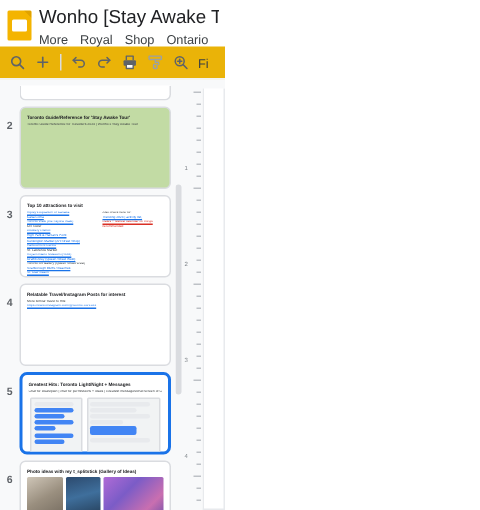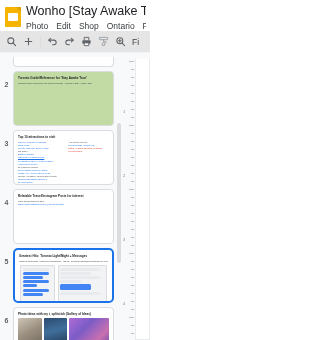--- a/index.html
+++ b/index.html
@@ -61,21 +61,21 @@
   .menu-item {
     font-size: 8.5px;
     color: #3c4043;
     line-height: 12px;
     cursor: pointer;
   }
 
   
   .toolbar {
     height: 22px;
-    background: #e5e5e5;
+    background: #eab308;
     display: flex;
     align-items: center;
     gap: 2px;
     padding: 0 4px;
     border-bottom: 1px solid #f1f3f4;
   }
   .tb-btn {
     width: 15px; height: 15px;
     display: flex; align-items: center; justify-content: center;
     border-radius: 50%;
@@ -274,22 +274,22 @@
   }
 </style>
 </head>
 <body>
 
 <div class="topbar">
   <div class="app-logo"></div>
   <div class="title-block">
     <div class="doc-title">Wonho [Stay Awake Tour]</div>
     <div class="menubar">
-      <span class="menu-item">Photo</span>
-      <span class="menu-item">Edit</span>
+      <span class="menu-item">More</span>
+      <span class="menu-item">Royal</span>
       <span class="menu-item">Shop</span>
       <span class="menu-item">Ontario</span>
       <span class="menu-item">Forma</span>
     </div>
   </div>
 </div>
 
 <div class="toolbar">
 
   <div class="tb-btn">

